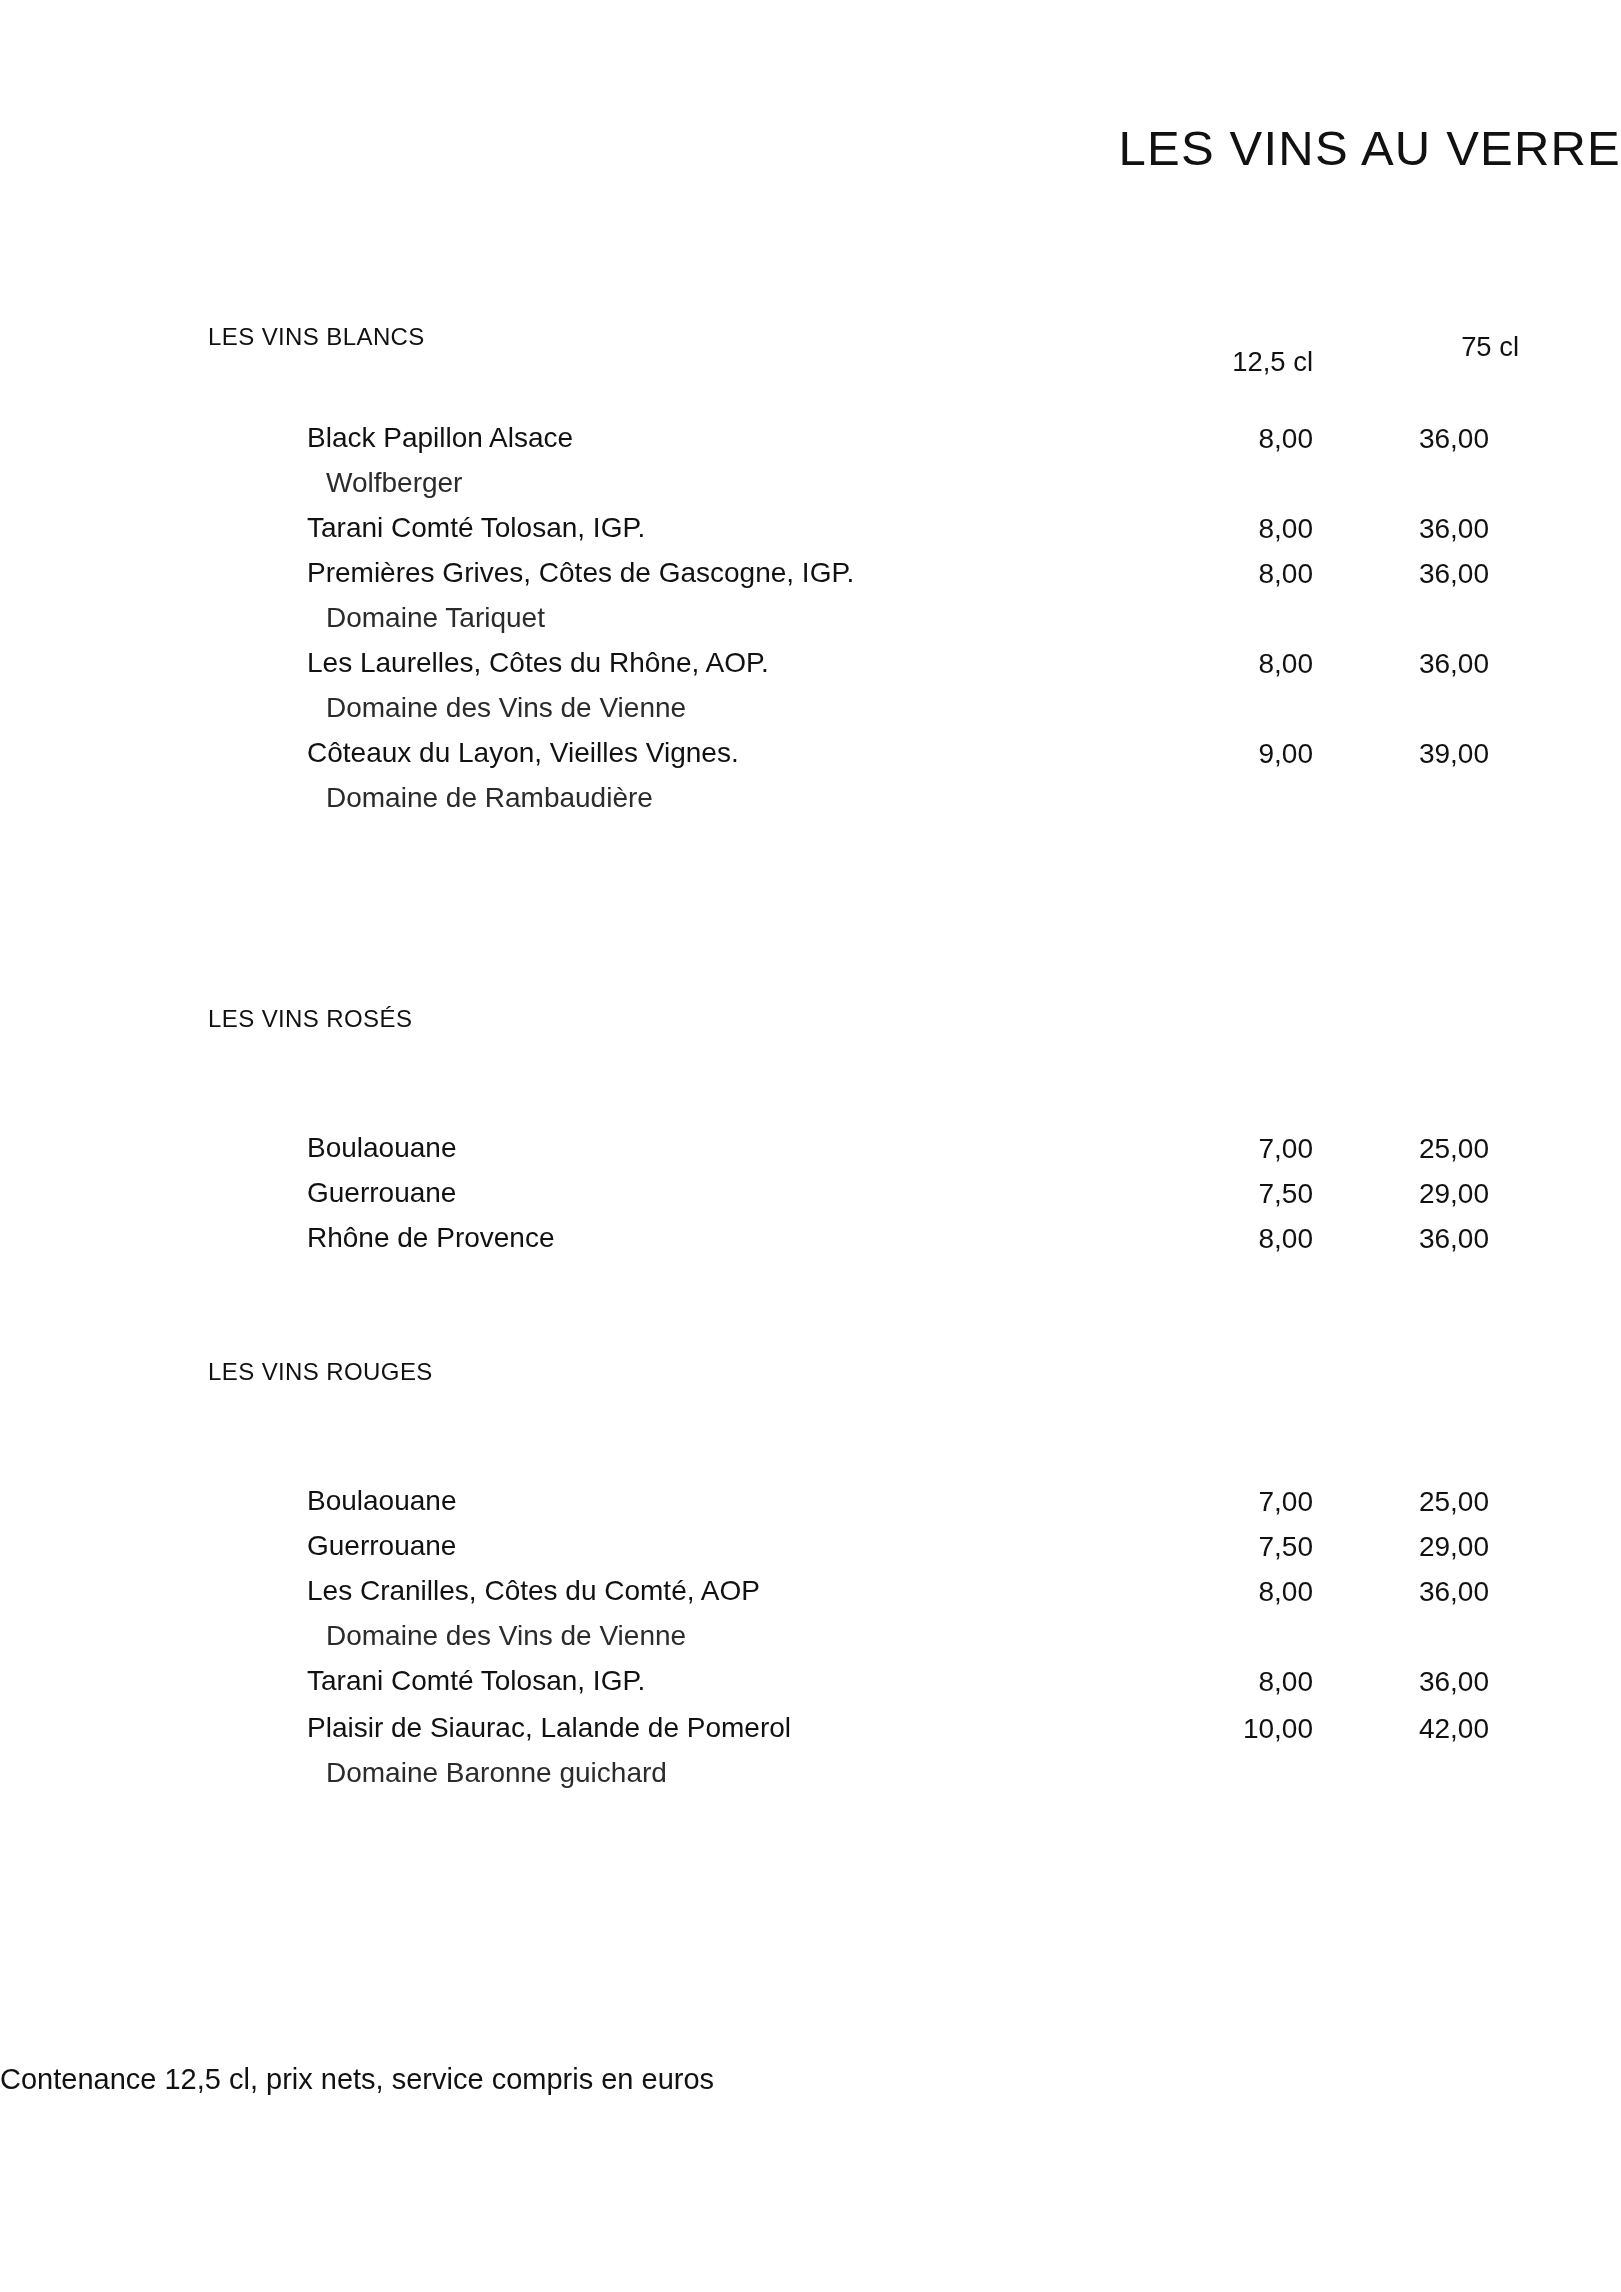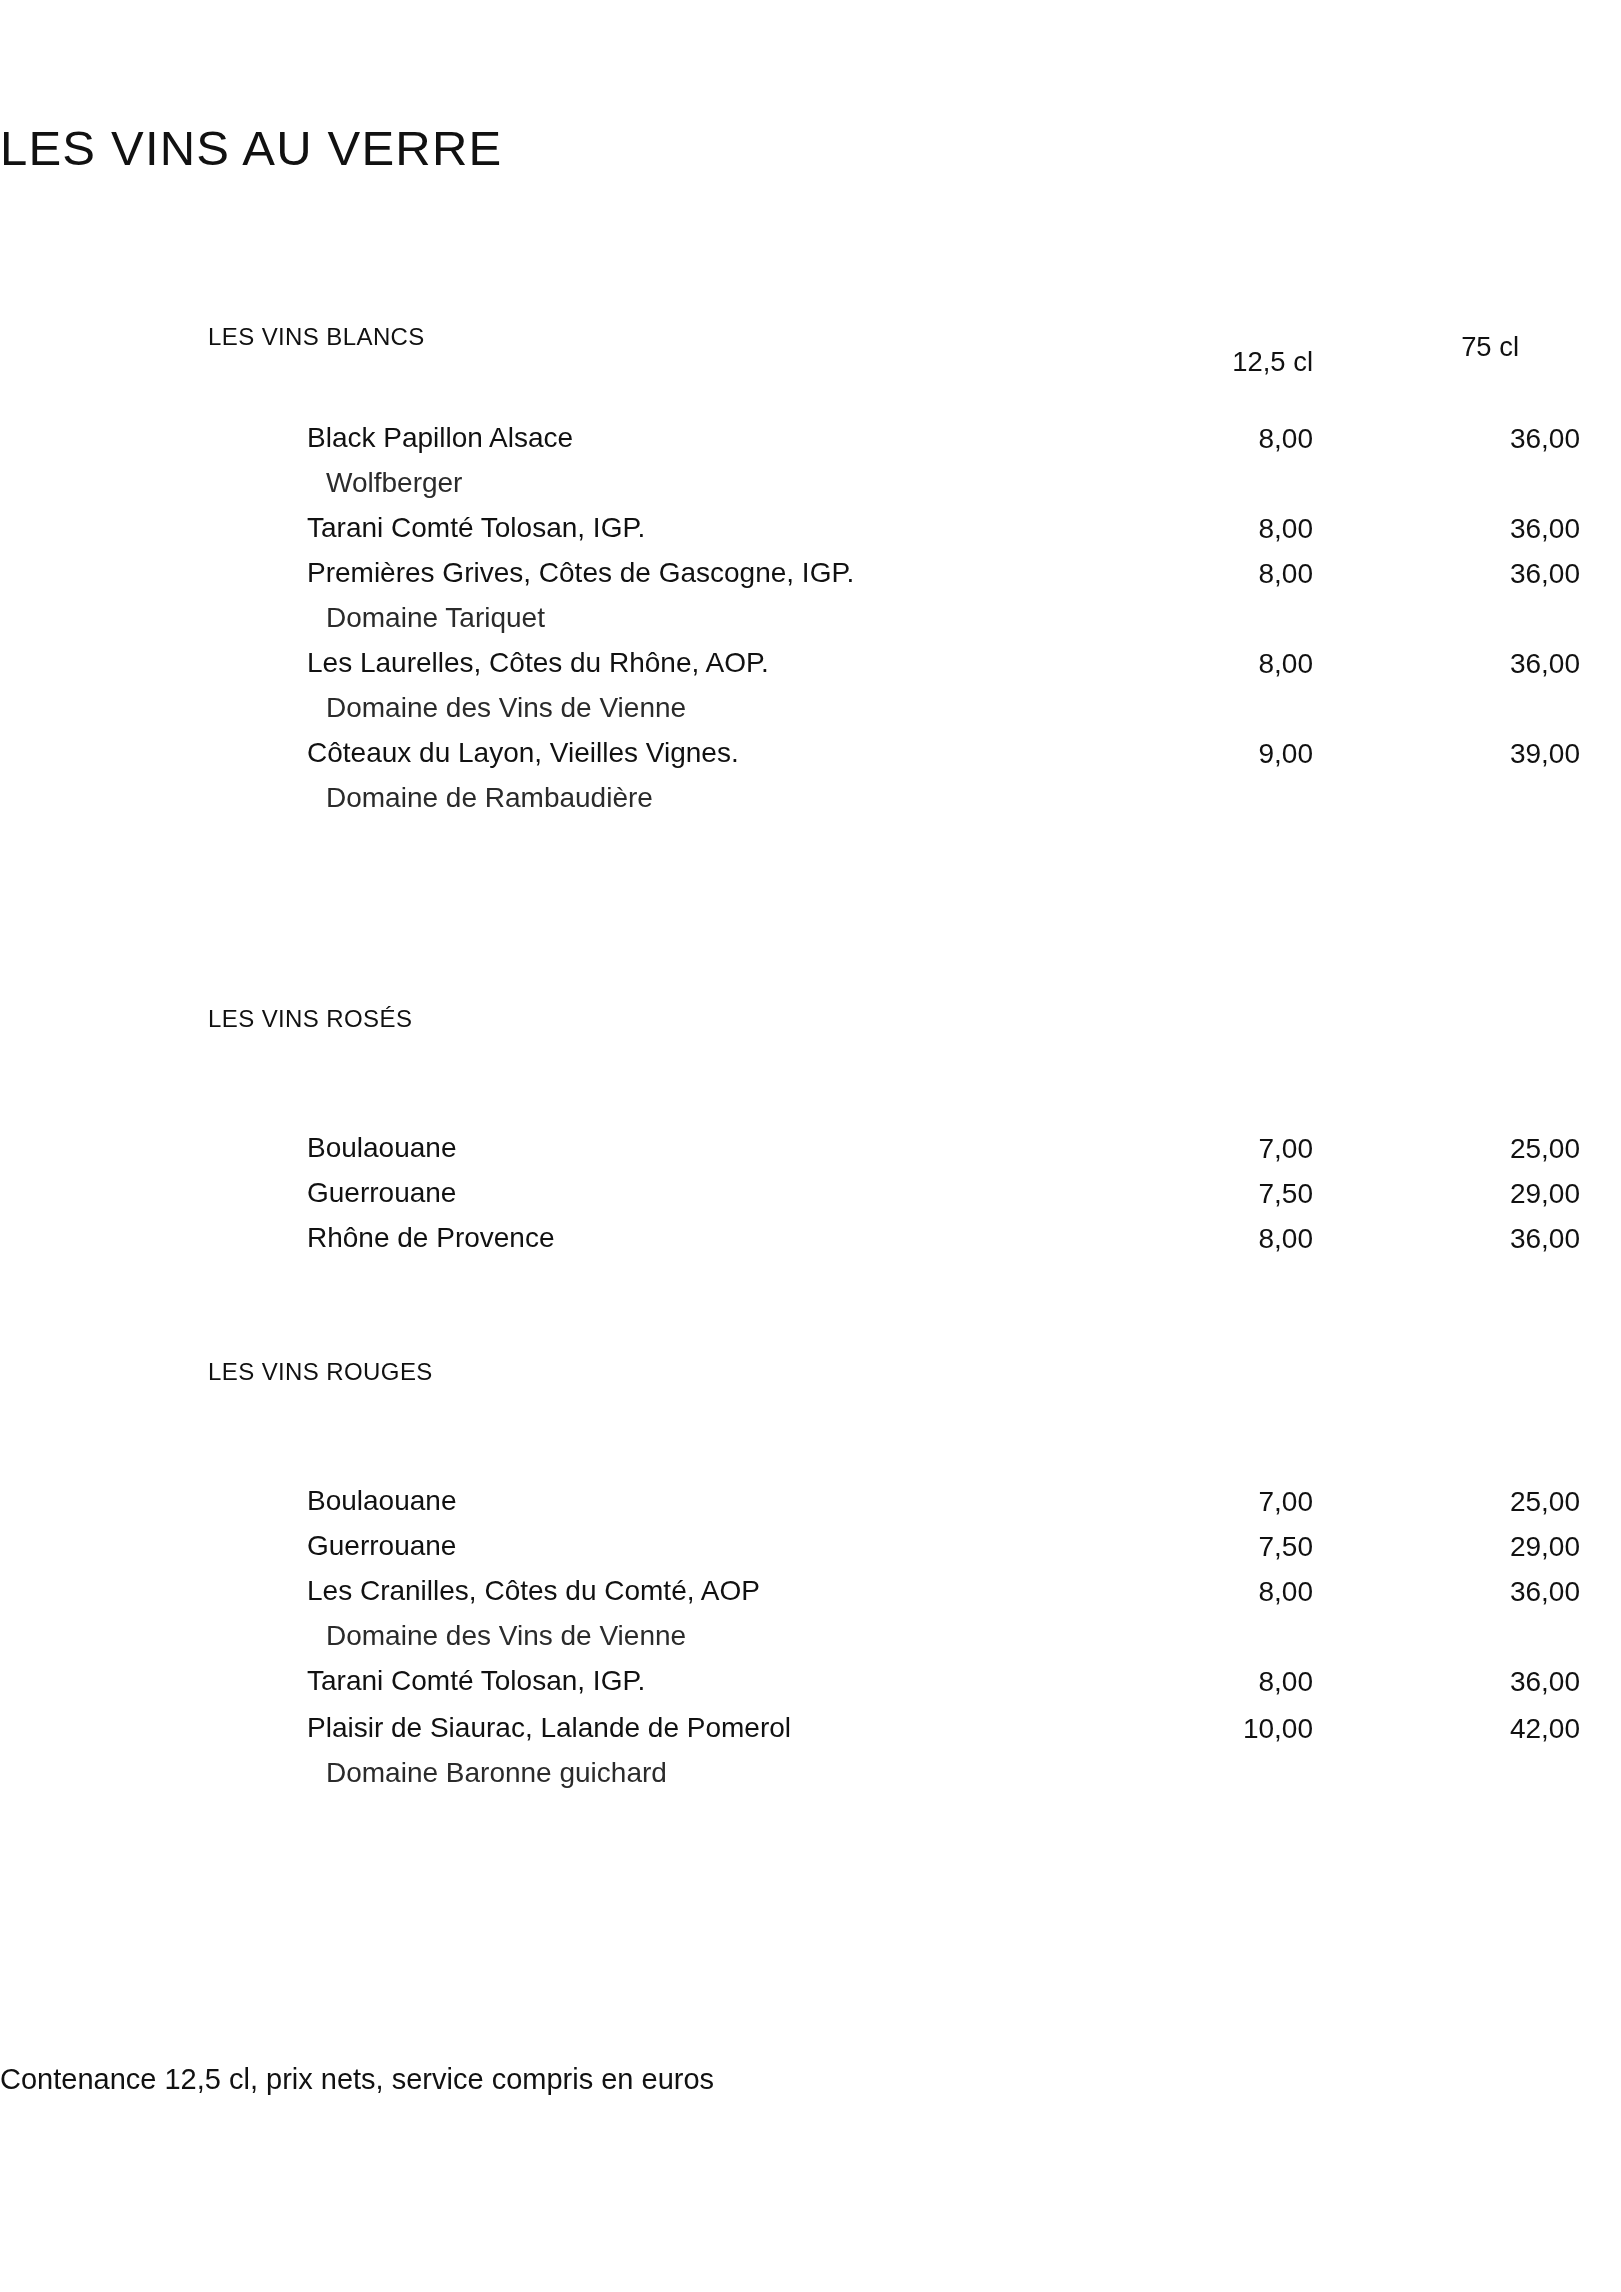--- a/index.html
+++ b/index.html
@@ -21,27 +21,27 @@
     position: relative;
     box-sizing: border-box;
   }
 
   
   .doc-title {
     position: absolute;
     top: 120px;
     left: 0;
     width: 1621px;
-    text-align: left;
+    text-align: right;
     font-size: 49px;
     font-weight: 400;
     letter-spacing: 1.2px;
     color: #111;
     white-space: nowrap;
-    padding-left: 0;
+    padding-left: 7px;
     box-sizing: border-box;
   }
 
   
   .section {
     position: absolute;
     left: 0;
     width: 1621px;
   }
   .section-head {
@@ -89,21 +89,21 @@
   .item .p1,
   .item .p2 {
     position: absolute;
     top: 1px;
     font-size: 28px;
     color: #111;
     text-align: right;
     white-space: nowrap;
   }
   .item .p1 { left: 1117px; width: 196px; }
-  .item .p2 { left: 1374px; width: 206px; }
+  .item .p2 { left: 1283px; width: 206px; }
 
   .sub {
     position: relative;
     height: 45px;
     padding-left: 20px;
   }
   .sub .subname {
     position: absolute;
     left: 326px;
     top: 0;

